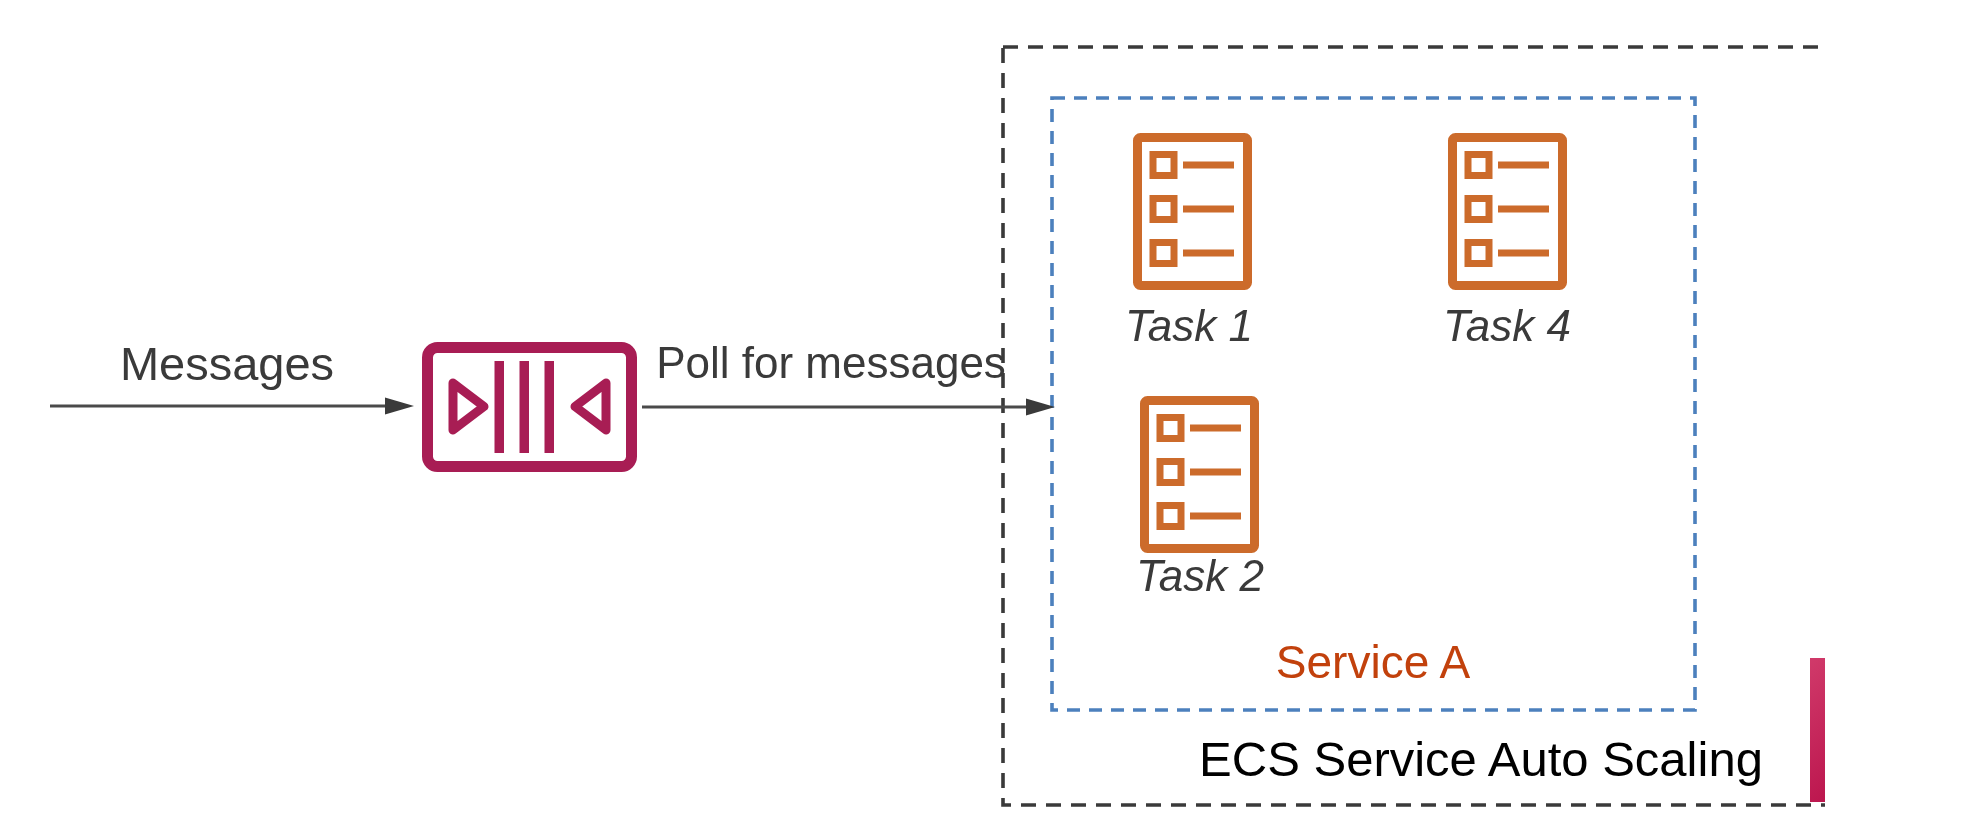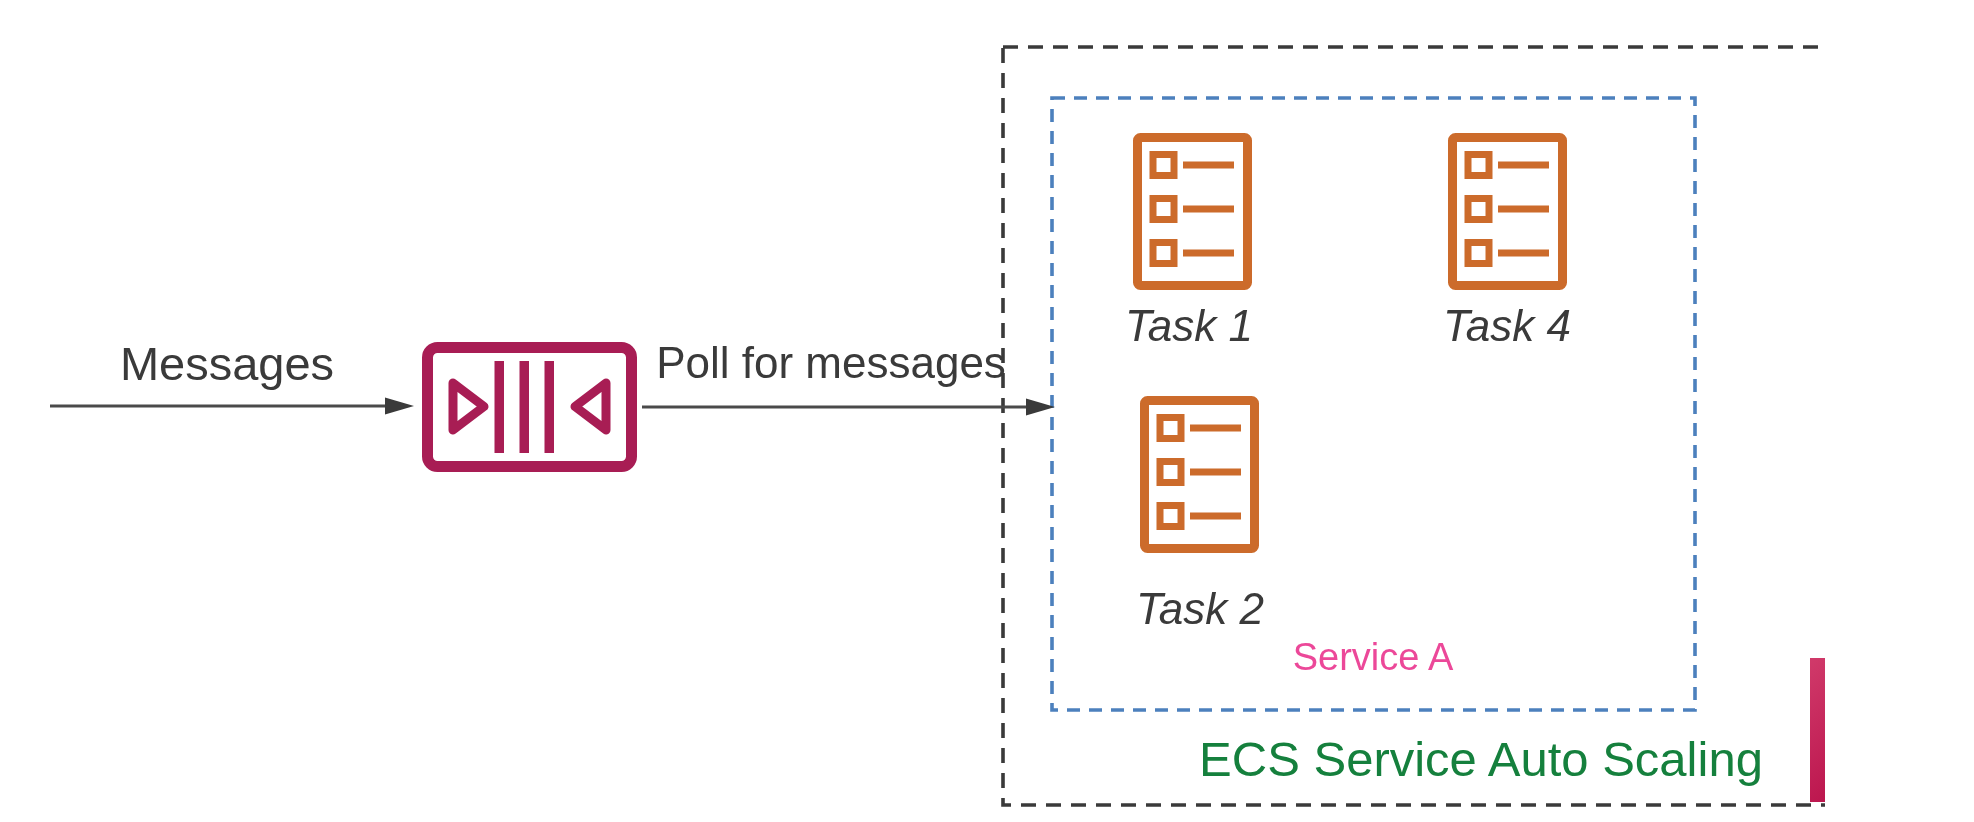--- a/index.html
+++ b/index.html
@@ -16,24 +16,24 @@
     white-space:nowrap;
     transform:translateX(-50%);
     color:#3a3a3a;
     line-height:1.1;
   }
   .lbl-messages{left:227px;top:338px;font-size:47px;}
   .lbl-sqs{left:523px;top:489px;font-size:47px;}
   .lbl-poll{left:831px;top:339px;font-size:44px;text-align:center;}
   .lbl-task{font-size:44px;font-style:italic;}
   .lbl-task1{left:1189px;top:302px;}
-  .lbl-task2{left:1200px;top:585px;}
+  .lbl-task2{left:1200px;top:552px;}
   .lbl-task3{left:1507px;top:302px;}
-  .lbl-service{left:1373px;top:637px;font-size:38px;color:#ec4899;}
-  .lbl-ecs{left:1481px;top:733px;font-size:49px;color:#15803d;}
+  .lbl-service{left:1373px;top:637px;font-size:46px;color:#c2410c;}
+  .lbl-ecs{left:1481px;top:733px;font-size:49px;color:#000000;}
   .icon-abs{position:absolute;z-index:1;}
   .sqs-icon{left:422px;top:342px;width:215px;height:130px;}
   .task-icon{width:119px;height:157px;}
   .task1{left:1133px;top:133px;}
   .task2{left:1140px;top:396px;}
   .task3{left:1448px;top:133px;}
   .scale-icon{left:1810px;top:658px;width:150px;height:144px;}
   .linework{z-index:2;pointer-events:none;}
   svg{display:block;}
 </style>

